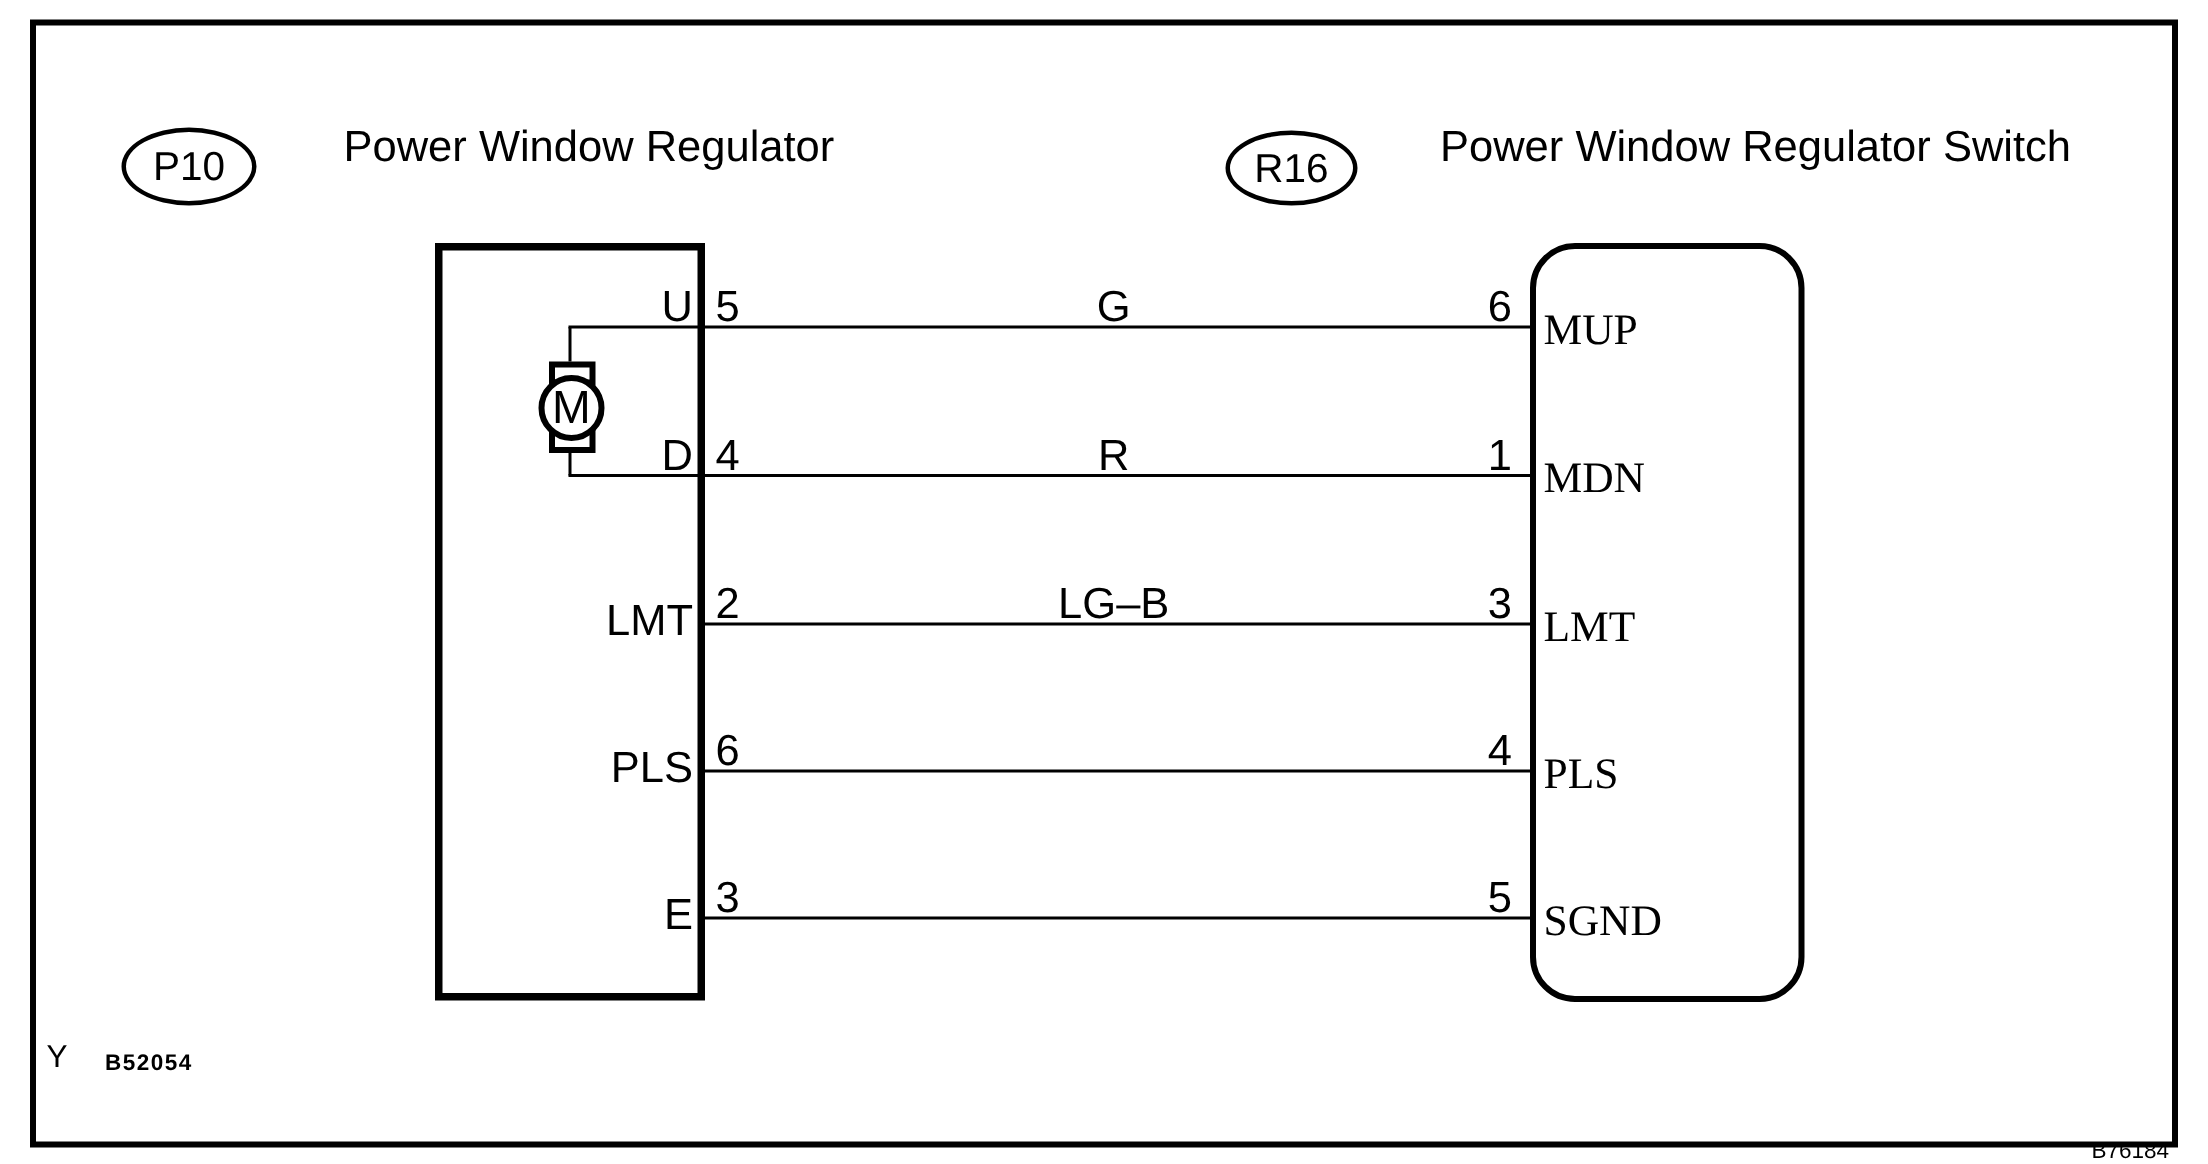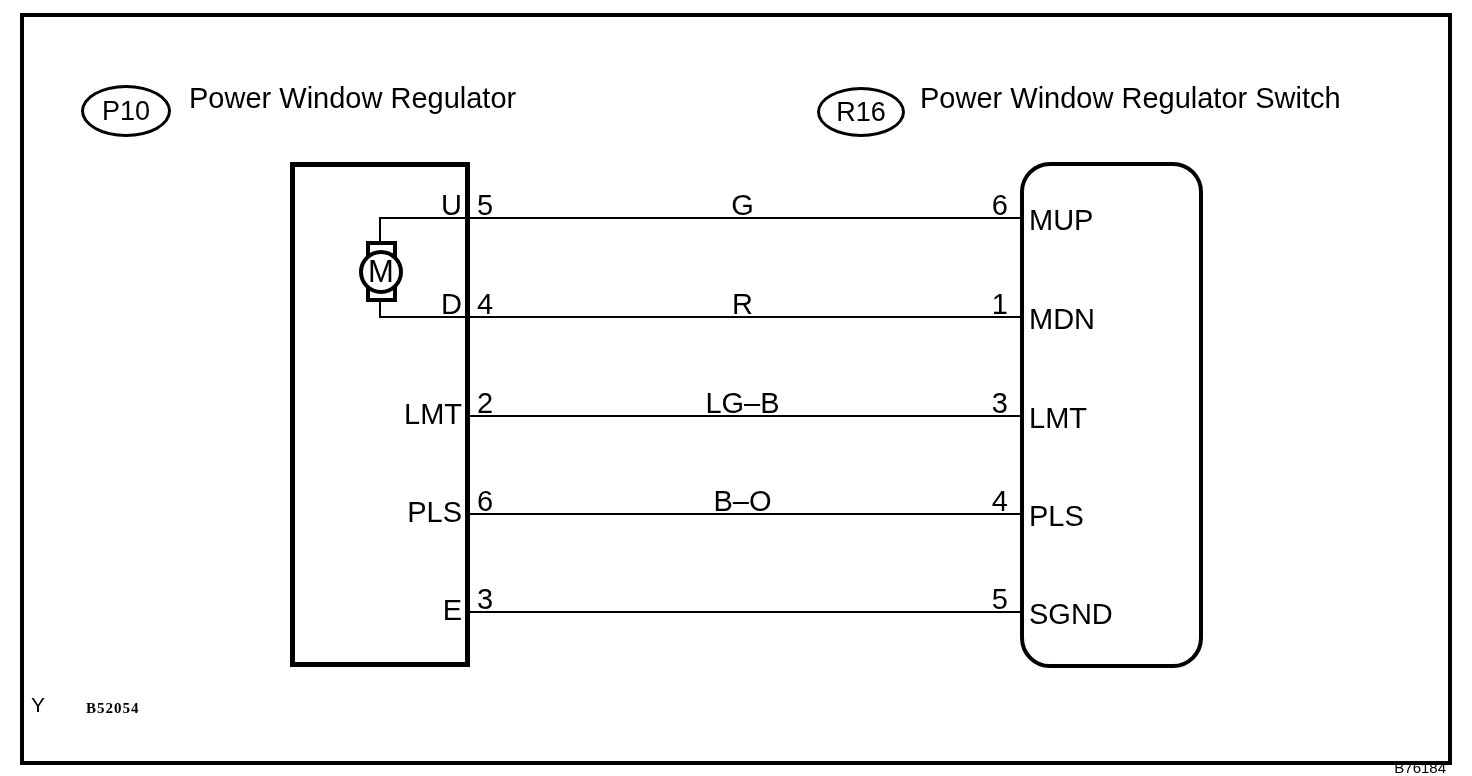--- a/index.html
+++ b/index.html
@@ -40,20 +40,21 @@
   }
   .code-p10 { left: 81px; top: 85px; width: 90px; height: 52px; align-items: center; }
   .code-r16 { left: 817px; top: 87px; width: 88px; height: 50px; text-align: center; }
 
   
   .conn-title {
     position: absolute;
     font-size: 29px;
     line-height: 37px;
     white-space: nowrap;
+    margin-left: 40px;
   }
   .title-left  { left: 189px; top: 80px; }
   .title-right { left: 920px; top: 80px; text-align: center; }
 
   
   .box-left {
     position: absolute;
     left: 290px; top: 162px;
     width: 180px; height: 505px;
     border: 5px solid #000;
@@ -103,20 +104,21 @@
     top: calc(var(--y) - 27px);
   }
   .num-right {
     left: 860px; width: 148px;
     text-align: right;
     top: calc(var(--y) - 27px);
   }
   .lbl-right {
     left: 1029px;
     top: calc(var(--y) - 12px);
+    font-family: Liberation Serif, serif;
   }
 
   
   .motor-lead {
     position: absolute;
     width: 2px;
     background: #000;
     left: 379px;
   }
   .motor-lead.up   { top: 218px; height: 26px; }
@@ -147,26 +149,25 @@
 
   
   .footer-y {
     position: absolute;
     left: 31px; top: 694px;
     font-size: 21px;
     line-height: 21px;
   }
   .footer-left-code {
     position: absolute;
-    left: 86px; top: 701px;
+    left: 70px; top: 701px;
     font-size: 15px;
     line-height: 15px;
     font-weight: 700;
     letter-spacing: 1px;
-    font-family: Liberation Serif, serif;
   }
   .footer-right-code {
     position: absolute;
     right: 26px; top: 741px;
     font-size: 15px;
     line-height: 15px;
     margin-top: 19px;
   }
 </style>
 </head>
@@ -217,21 +218,20 @@
     <span class="num-left">2</span>
     <span class="lbl-wire">LG–B</span>
     <span class="num-right">3</span>
     <span class="lbl-right">LMT</span>
   </div>
 
   <div class="wire-row mid" style="--y:514px">
     <div class="wire short"></div>
     <span class="lbl-left">PLS</span>
     <span class="num-left">6</span>
-    <span class="lbl-wire">B–O</span>
     <span class="num-right">4</span>
     <span class="lbl-right">PLS</span>
   </div>
 
   <div class="wire-row mid" style="--y:612px">
     <div class="wire short"></div>
     <span class="lbl-left">E</span>
     <span class="num-left">3</span>
     <span class="num-right">5</span>
     <span class="lbl-right">SGND</span>

